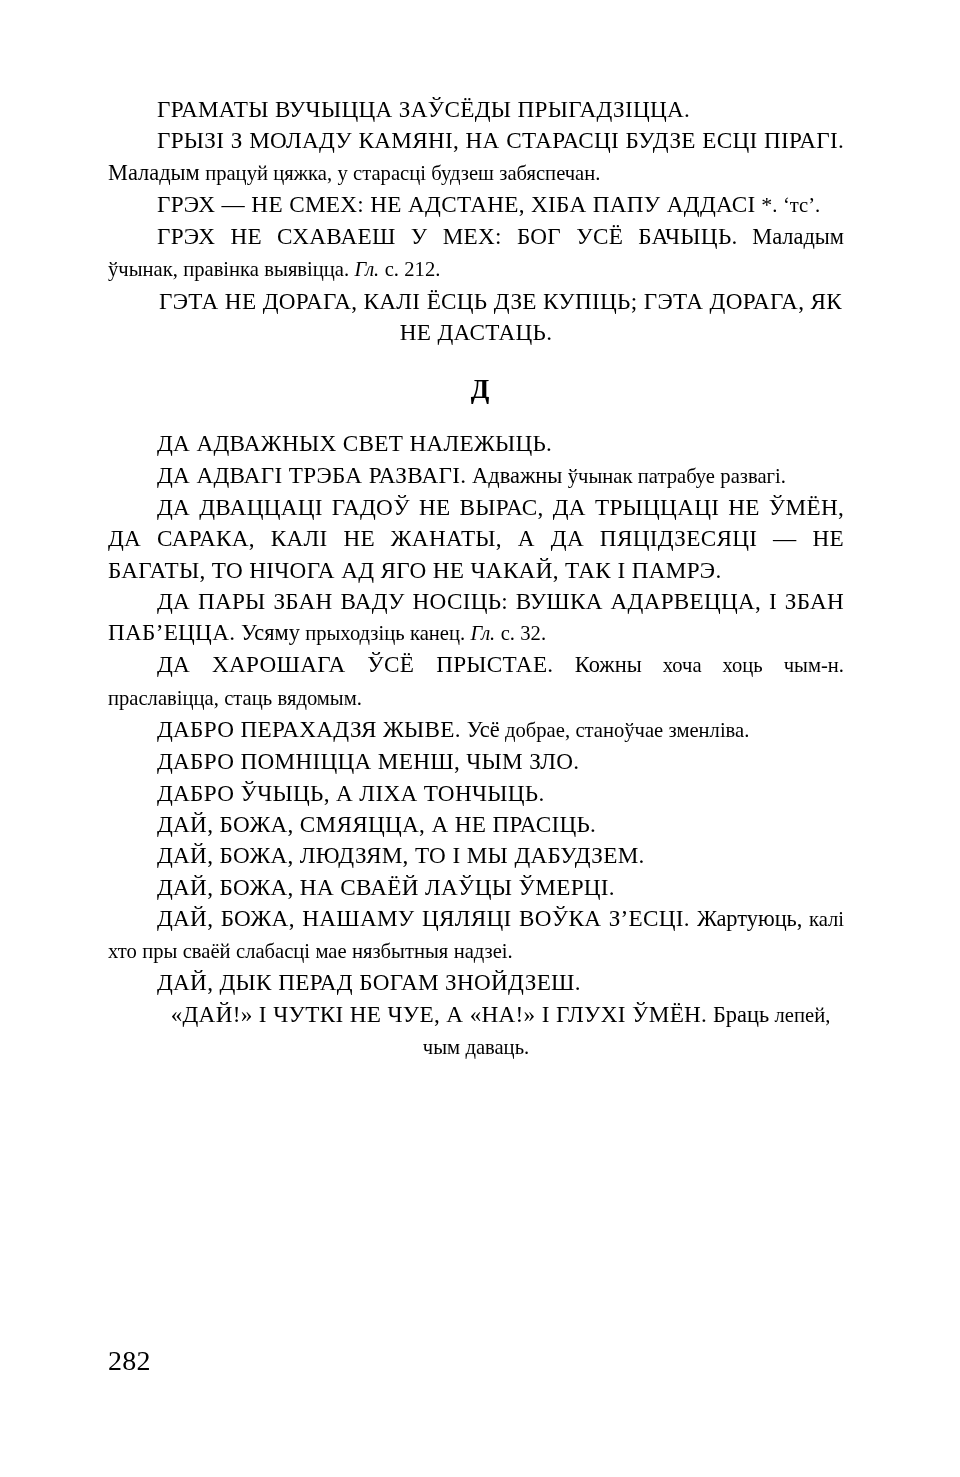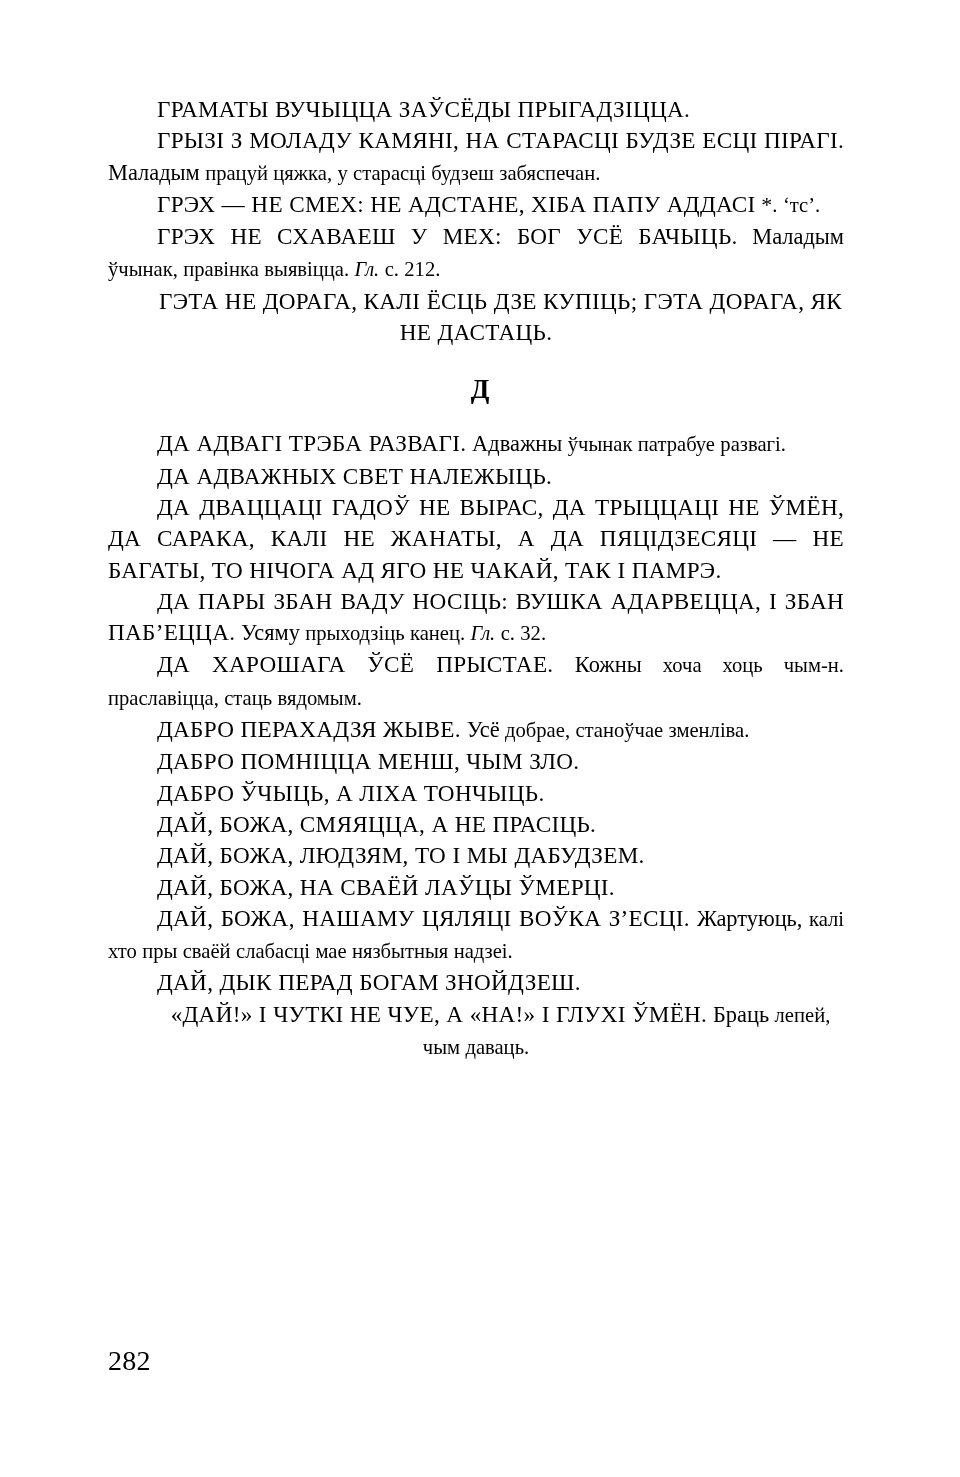--- a/index.html
+++ b/index.html
@@ -111,25 +111,25 @@
       <span class="hw">ГЭТА НЕ ДОРАГА, КАЛІ ЁСЦЬ ДЗЕ КУПІЦЬ; ГЭТА ДОРАГА, ЯК НЕ ДАСТАЦЬ.</span>
     </p>
 
   </div>
 
   <div class="section-letter">Д</div>
 
   <div>
 
     <p class="entry">
-      <span class="hw">ДА АДВАГІ ТРЭБА РАЗВАГІ.</span><span class="gloss gloss-lead"> Адважны</span><span class="gloss"> ўчынак патрабуе развагі.</span>
+      <span class="hw">ДА АДВАЖНЫХ СВЕТ НАЛЕЖЫЦЬ.</span>
     </p>
 
     <p class="entry">
-      <span class="hw">ДА АДВАЖНЫХ СВЕТ НАЛЕЖЫЦЬ.</span>
+      <span class="hw">ДА АДВАГІ ТРЭБА РАЗВАГІ.</span><span class="gloss gloss-lead"> Адважны</span><span class="gloss"> ўчынак патрабуе развагі.</span>
     </p>
 
     <p class="entry">
       <span class="hw">ДА ДВАЦЦАЦІ ГАДОЎ НЕ ВЫРАС, ДА ТРЫЦЦАЦІ НЕ ЎМЁН, ДА САРАКА, КАЛІ НЕ ЖАНАТЫ, А ДА ПЯЦІДЗЕСЯЦІ — НЕ БАГАТЫ, ТО НІЧОГА АД ЯГО НЕ ЧАКАЙ, ТАК І ПАМРЭ.</span>
     </p>
 
     <p class="entry">
       <span class="hw">ДА ПАРЫ ЗБАН ВАДУ НОСІЦЬ: ВУШКА АДАРВЕЦЦА, І ЗБАН ПАБ’ЕЦЦА.</span><span class="gloss gloss-lead"> Усяму</span><span class="gloss"> прыходзіць канец. </span><span class="ref">Гл.</span><span class="refnum"> с. 32.</span>
     </p>
 

